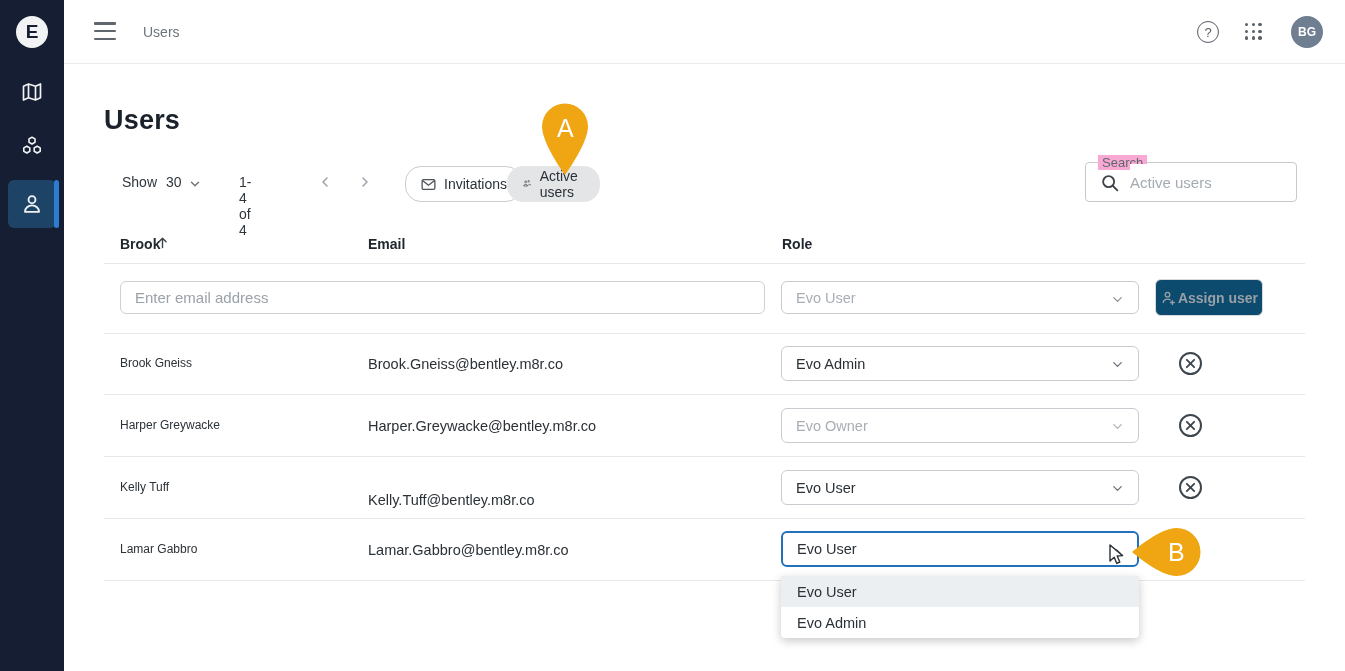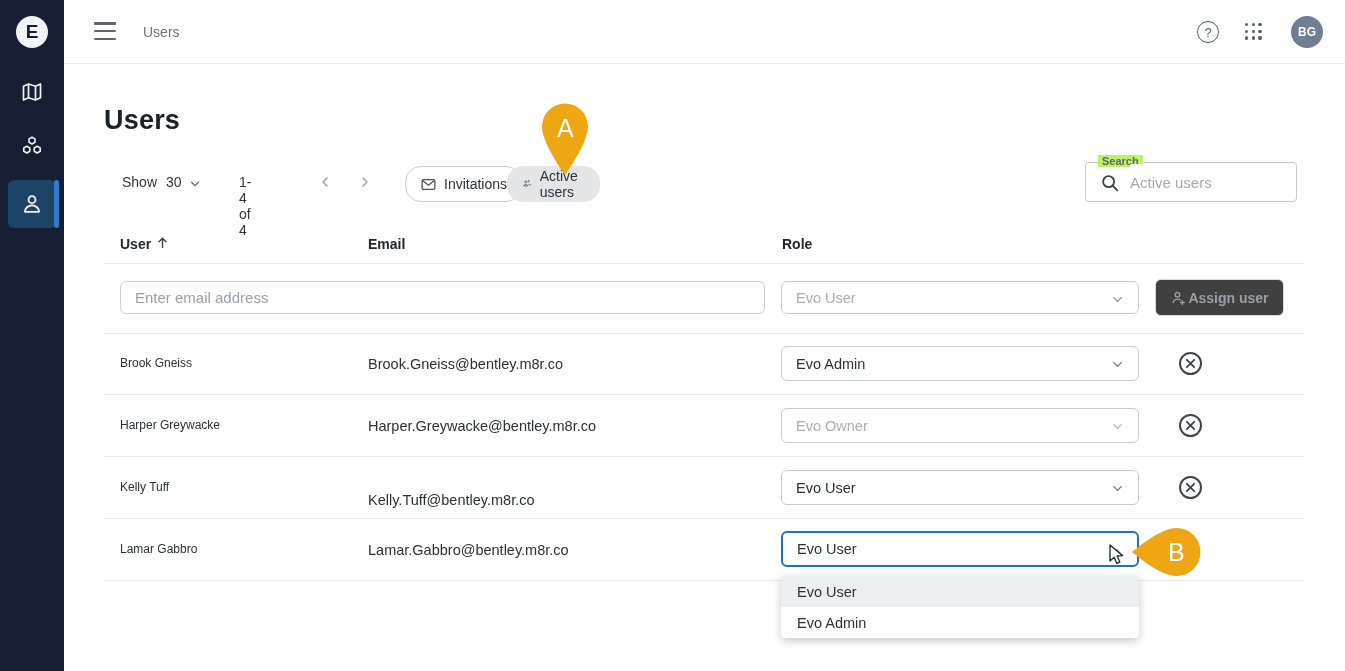--- a/index.html
+++ b/index.html
@@ -36,40 +36,40 @@
   .range-text { left:135px; }
   .pg-arrow { position:absolute; top:5px; width:22px; height:22px; display:flex; align-items:center; justify-content:center; }
   .pg-prev { left:210px; } .pg-next { left:250px; }
 
   .pill { position:absolute; top:0; height:32px; border-radius:16px; display:flex; align-items:center; gap:7px; padding:17px 14px; font-size:14px; color:#2a3138; cursor:pointer; }
   .pill-invitations { left:301px; background:#fff; border:1px solid #c9cdd1; }
   .pill-active { left:403px; background:#e4e5e6; border:1px solid #e4e5e6; }
 
   
   .search-box { position:absolute; left:1085px; top:162px; width:212px; height:40px; border:1px solid #c6cacd; border-radius:4px; background:#fff; }
-  .search-label { position:absolute; left:12px; top:-8px; background:#bef264; padding:0 4px; font-size:11px; color:#5f666d;font-weight:bold; }
+  .search-label { position:absolute; left:12px; top:-8px; background:#f9a8d4; padding:0 4px; font-size:13px; color:#5f666d; }
   .search-box input { position:absolute; left:44px; top:1px; width:160px; height:36px; border:none; outline:none; font-size:15px; color:#2a3137; font-family:"Liberation Sans", sans-serif; }
   .search-box input::placeholder { color:#a3aab1; }
   .search-glyph { position:absolute; left:13px; top:9px; }
 
   
   .thead-cell { position:absolute; top:236px; font-size:14px; font-weight:600; color:#21272e; }
   .col-user { left:120px; } .col-email { left:368px; } .col-role { left:782px; }
   .sort-arrow { position:absolute; left:154px; top:234px; }
   .hr { position:absolute; left:104px; width:1201px; height:0; border-top:1px solid #e6e8ea; }
 
   .text-input { position:absolute; left:120px; top:281px; width:645px; height:33px; border:1px solid #cdd1d5; border-radius:6px; padding:0 14px; font-size:15px; color:#2a3137; outline:none; font-family:"Liberation Sans", sans-serif; }
   .text-input::placeholder { color:#9aa1a8; }
 
   .role-select { position:absolute; left:781px; width:358px; height:35px; border:1px solid #c8ccd0; border-radius:6px; background:#fff; display:flex; align-items:center; padding:0 14px; font-size:14.5px; color:#2a3137; cursor:pointer; }
   .role-select .chev { position:absolute; right:13px; top:10px; }
   .role-select.disabled { color:#a8aeb5; cursor:default; }
   .role-select.focused { border:2px solid #2171bb; }
 
-  .assign-btn { position:absolute; left:1155px; top:279px; width:129px; height:37px; border:1px solid #d8dbde; border-radius:6px; background:#404040; display:flex; align-items:center; justify-content:center; gap:0; font-size:14px; font-weight:600; color:#99a0a6; cursor:pointer; }
+  .assign-btn { position:absolute; left:1155px; top:279px; width:108px; height:37px; border:1px solid #d8dbde; border-radius:6px; background:#0c4a6e; display:flex; align-items:center; justify-content:center; gap:0; font-size:14px; font-weight:600; color:#99a0a6; cursor:pointer; }
 
   .cell-name { position:absolute; left:120px; font-size:12px; color:#2a3137; }
   .cell-email { position:absolute; left:368px; font-size:14.5px; color:#2a3137; }
 
   .remove-btn { position:absolute; left:1179px; width:23px; height:23px; border:2px solid #3d454d; border-radius:50%; background:#fff; display:flex; align-items:center; justify-content:center; cursor:pointer; }
 
   
   .menu { position:absolute; left:781px; top:576px; width:358px; background:#fff; border-radius:0 0 4px 4px; box-shadow:0 3px 10px rgba(0,0,0,.22); z-index:15; }
   .menu-item { height:31px; display:flex; align-items:center; padding:0 16px; font-size:14.5px; color:#2a3137; cursor:pointer; }
   .menu-item.highlight { background:#eceff2; }
@@ -180,21 +180,21 @@
 
   <div class="search-box">
     <span class="search-label">Search</span>
     <svg class="search-glyph" width="22" height="22" viewBox="0 0 24 24" fill="none" stroke="#3c434a" stroke-width="2">
         <circle cx="10.5" cy="10.5" r="6"></circle>
         <path d="M15 15l5 5" stroke-linecap="round"></path>
       </svg>
     <input placeholder="Active users" style="">
   </div>
 
-  <span class="thead-cell col-user">User</span>
+  <span class="thead-cell col-user">Brook</span>
   <svg class="sort-arrow" width="17" height="17" viewBox="0 0 24 24" fill="none" stroke="#3b434b" stroke-width="2" stroke-linecap="round" stroke-linejoin="round">
       <path d="M12 19V6M7 11l5-5 5 5"></path>
     </svg>
   <span class="thead-cell col-email">Email</span>
   <span class="thead-cell col-role">Role</span>
   <div class="hr" style="top:263px"></div>
 
   <input class="text-input" placeholder="Enter email address" style="">
   <div class="role-select disabled" style="top:281px; height:33px;">
     <span>Evo User</span>

